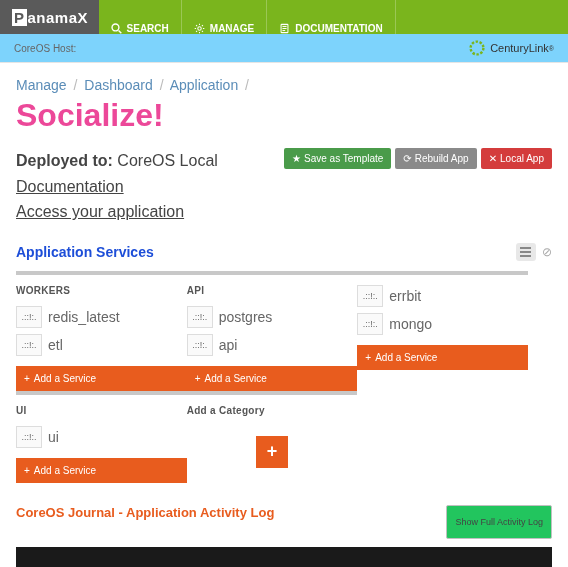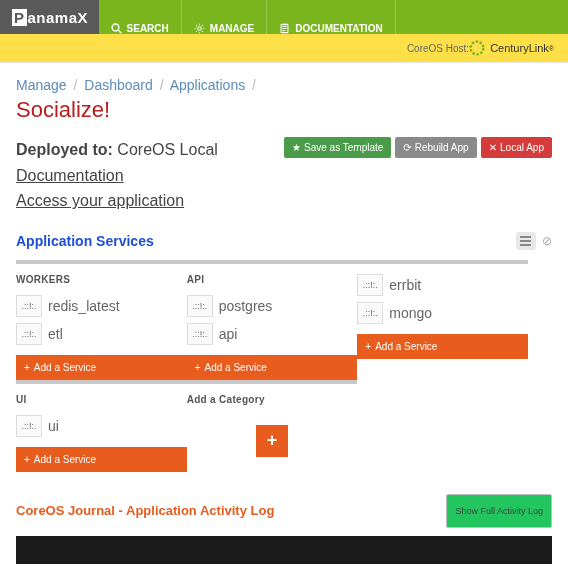--- a/index.html
+++ b/index.html
@@ -1,27 +1,27 @@
 <!DOCTYPE html>
 <html><head>
 <meta charset="utf-8">
 <style>
 * { margin: 0; padding: 0; box-sizing: border-box; font-family: Arial, Helvetica, sans-serif; }
 body { width: 568px; background: #fff; font-size: 11px; color: #333; }
 .topbar { background: #7ab51d; height: 34px; display: flex; align-items: stretch; }
 .logo { background: #5a5a5a; color: #fff; font-weight: bold; font-size: 15px; padding: 0 12px; display: flex; align-items: center; letter-spacing: 0.5px; font-family: 'Arial Black', Arial; }
 .nav-item { display: flex; align-items: flex-end; color: #fff; font-size: 10px; font-weight: bold; padding: 0 12px; border-right: 1px solid rgba(255,255,255,0.25); cursor: pointer; }
 .nav-item svg { margin-right: 5px; }
-.subbar { background: #fde047; border-bottom: 1px solid #e5e5e5; padding: 6px 14px; display: flex; justify-content: flex-end; align-items: center; font-size: 10px; color: #666; }
+.subbar { background: #7dd3fc; border-bottom: 1px solid #e5e5e5; padding: 6px 14px; display: flex; justify-content: space-between; align-items: center; font-size: 10px; color: #666; }
 .cl-logo { display: flex; align-items: center; font-size: 11px; color: #333; font-weight: 500; }
 .cl-mark { width: 16px; height: 16px; margin-right: 5px; }
 .content { padding: 14px 16px; }
 .breadcrumb { font-size: 14px; color: #5b8db8; margin-bottom: 4px; }
 .breadcrumb .sep { color: #bbb; margin: 0 3px; }
-.page-title { font-size: 22px; color: #b91c1c; font-weight: normal; margin-bottom: 14px; }
+.page-title { font-size: 32px; color: #ec4899; font-weight: bold; margin-bottom: 14px; }
 .meta-row { display: flex; justify-content: space-between; align-items: flex-start; margin-bottom: 18px; }
 .meta-left { font-size: 16px; color: #444; line-height: 1.6; }
 .meta-left .bold { font-weight: bold; }
 .meta-left a { color: #444; text-decoration: underline; display: block; }
 .btn-group { display: flex; gap: 4px; }
 .btn { border: none; color: #fff; font-size: 10px; padding: 5px 8px; border-radius: 2px; cursor: pointer; display: flex; align-items: center; gap: 3px; }
 .btn-green { background: #4a9b4a; }
 .btn-gray { background: #8a8a8a; }
 .btn-red { background: #d43c3c; }
 .section-head { display: flex; justify-content: space-between; align-items: center; margin-bottom: 10px; }
@@ -31,21 +31,21 @@
 .link-icon { color: #aaa; font-size: 12px; cursor: pointer; }
 .grid { display: flex; flex-wrap: wrap; }
 .col { width: calc(33.333% - 8px); }
 .col-bar { height: 4px; background: #c8c8c8; margin-bottom: 10px; }
 .col-title { font-size: 10px; font-weight: bold; color: #555; letter-spacing: 0.3px; margin-bottom: 10px; }
 .svc { display: flex; align-items: center; gap: 6px; margin-bottom: 6px; }
 .svc-icon { width: 26px; height: 22px; border: 1px solid #ddd; background: #fafafa; display: flex; align-items: center; justify-content: center; cursor: pointer; font-size: 9px; color: #666; }
 .svc-name { font-size: 14px; color: #666; }
 .add-svc { background: #e85c1e; color: #fff; font-size: 10px; padding: 7px 8px; margin-top: 10px; cursor: pointer; display: flex; align-items: center; gap: 4px; }
 .add-cat { width: 32px; height: 32px; background: #e85c1e; color: #fff; display: flex; align-items: center; justify-content: center; font-size: 18px; font-weight: bold; cursor: pointer; margin-top: 20px; margin-left: auto; margin-right: auto; }
-.journal-head { display: flex; justify-content: space-between; align-items: center; margin-top: 22px; margin-bottom: 8px; }
+.journal-head { display: flex; justify-content: space-between; margin-top: 22px; margin-bottom: 8px; }
 .journal-title { color: #e85c1e; font-size: 13px; font-weight: bold; }
 .journal-btn { background: #22c55e; border: 1px solid #c0c0c0; font-size: 9px; padding: 11px 8px; border-radius: 2px; cursor: pointer; color: #444; }
 .journal-body { background: #1a1a1a; height: 28px; }
 </style>
 </head>
 <body>
 
 <div class="topbar">
   <div class="logo">
     <span style="background:#fff;color:#5a5a5a;padding:0 2px;margin-right:1px;">P</span>anama<span style="letter-spacing:-1px">X</span>
@@ -85,21 +85,21 @@
       <sup style="font-size:7px">®</sup>
   </div>
 </div>
 
 <div class="content">
   <div class="breadcrumb">
     <span>Manage</span>
     <span class="sep">/</span>
     <span>Dashboard</span>
     <span class="sep">/</span>
-    <span>Applications</span>
+    <span>Application</span>
     <span class="sep">/</span>
   </div>
   <h1 class="page-title">Socialize!</h1>
 
   <div class="meta-row">
     <div class="meta-left">
       <div><span class="bold">Deployed to:</span> <span>CoreOS Local</span></div>
       <a>Documentation</a>
       <a>Access your application</a>
     </div>

